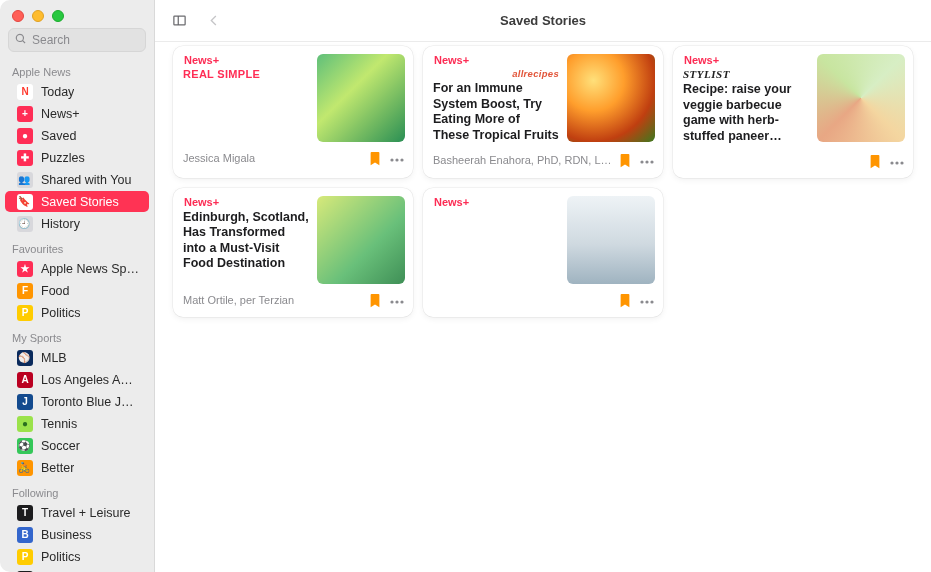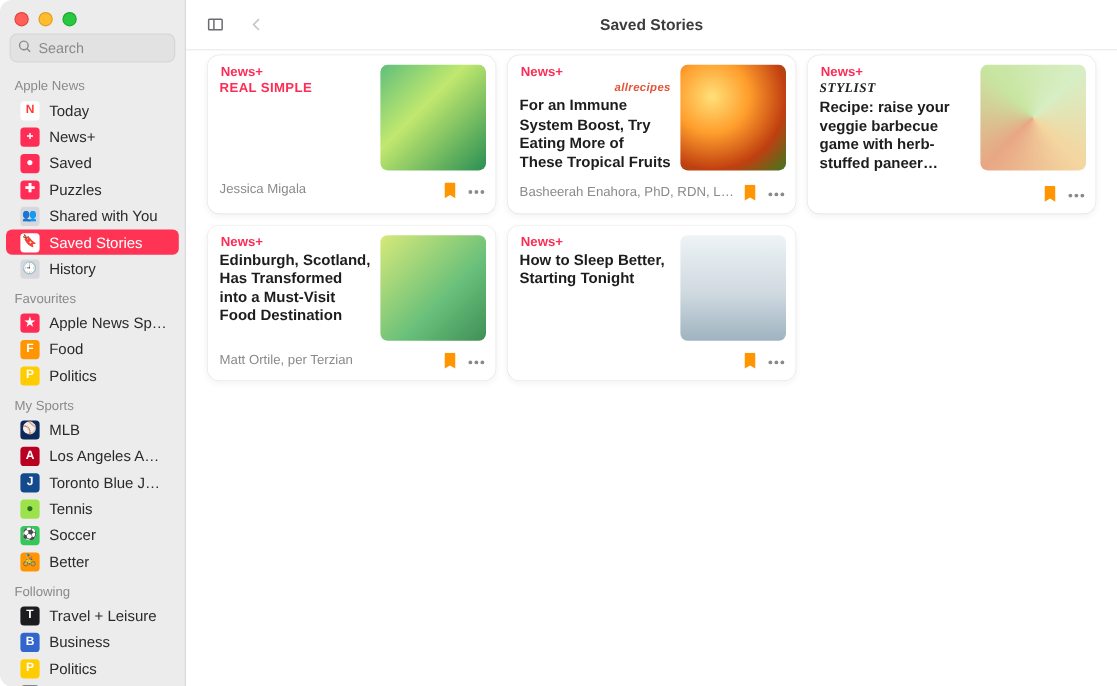--- a/index.html
+++ b/index.html
@@ -424,21 +424,20 @@
               </span>
             </div>
           </article>
           <article class="card">
             <div class="card-top">
               <div class="card-left">
                 <div class="newsplus">
                   <span class="apple newsplus-text"></span>
                   <span class="newsplus-text">News+</span>
                 </div>
-                <div class="headline">How to Sleep Better, Starting Tonight</div>
               </div>
               <div class="thumb t4"></div>
             </div>
             <div class="card-bottom">
               <div class="author"></div>
               <span class="bookmark"><svg viewBox="0 0 12 16">
                   <path d="M2 0h8a1 1 0 011 1v14l-5-3-5 3V1a1 1 0 011-1z"></path>
                 </svg></span>
               <span class="more">
                 <svg viewBox="0 0 14 4">

